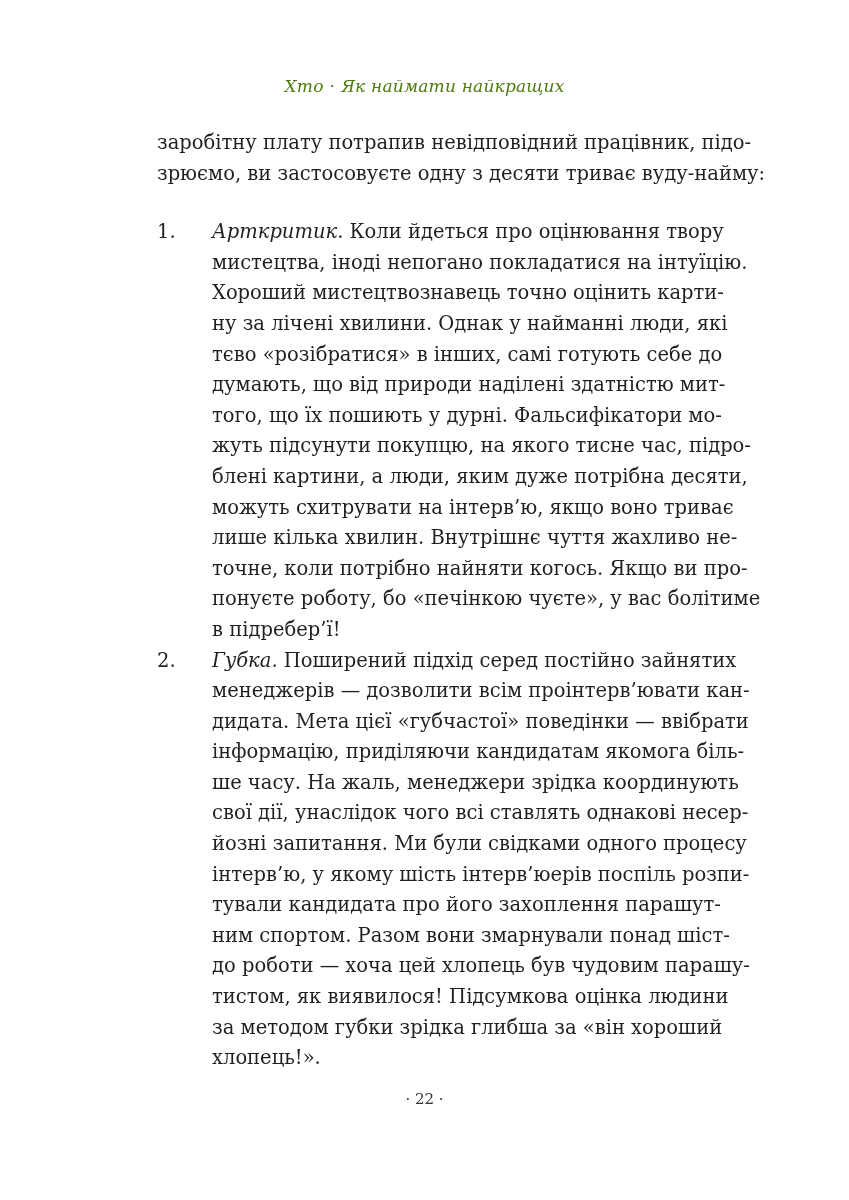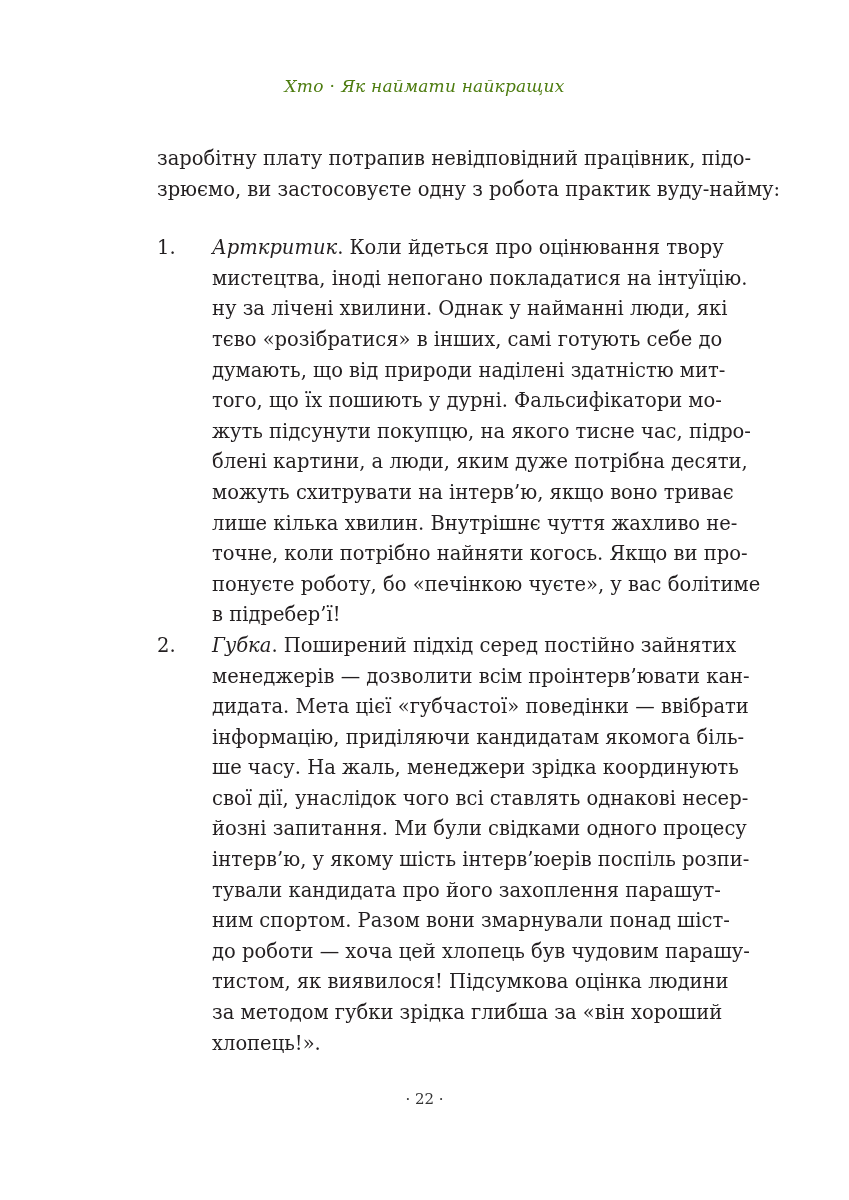--- a/index.html
+++ b/index.html
@@ -1,48 +1,49 @@
 <!DOCTYPE html>
 <html><head>
 <meta charset="utf-8">
 <style>
   html, body { margin: 0; padding: 0; background: #ffffff; }
   body { width: 849px; height: 1200px; position: relative; overflow: hidden;
          font-family: "DejaVu Serif", "Liberation Serif", serif; color: #231f20; }
   .header { position: absolute; top: 76px; left: 0; width: 849px; text-align: center;
             font-style: italic; font-size: 17px; color: #4d7c0f; letter-spacing: 0.2px; }
   .header .sep { font-style: normal; margin: 0 6px; }
-  .body-text { position: absolute; left: 157px; width: 555px; top: 144px;
+  .body-text { position: absolute; left: 157px; width: 555px; top: 128px;
                font-size: 19.5px; line-height: 30.6px; }
   .line { white-space: nowrap; display: block; text-align: justify; text-align-last: justify; }
   .line.last { text-align-last: left; }
   .intro { margin-bottom: 28px; }
   .item { position: relative; padding-left: 55px; }
   .num { position: absolute; left: 0; top: 0; }
   em { font-style: italic; }
   .footer { position: absolute; top: 1090px; left: 0; width: 849px; text-align: center;
             font-size: 15px; color: #333; }
 </style>
 </head>
 <body>
 
 <div class="header">
   <span>Хто</span><span class="sep">·</span><span>Як наймати найкращих</span>
 </div>
 
 <div class="body-text">
   <div class="intro">
     <span class="line">заробітну плату потрапив невідповідний працівник, підо-</span>
-    <span class="line last">зрюємо, ви застосовуєте одну з робота практик вуду-найму:</span>
+    <span class="line last">зрюємо, ви застосовуєте одну з десяти триває вуду-найму:</span>
   </div>
 
   <div class="item">
     <span class="num">1.</span>
     <span class="line"><em>Арткритик</em><span>. Коли йдеться про оцінювання твору</span></span>
     <span class="line">мистецтва, іноді непогано покладатися на інтуїцію.</span>
+    <span class="line">Хороший мистецтвознавець точно оцінить карти-</span>
     <span class="line">ну за лічені хвилини. Однак у найманні люди, які</span>
     <span class="line">тєво «розібратися» в інших, самі готують себе до</span>
     <span class="line">думають, що від природи наділені здатністю мит-</span>
     <span class="line">того, що їх пошиють у дурні. Фальсифікатори мо-</span>
     <span class="line">жуть підсунути покупцю, на якого тисне час, підро-</span>
     <span class="line">блені картини, а люди, яким дуже потрібна десяти,</span>
     <span class="line">можуть схитрувати на інтерв’ю, якщо воно триває</span>
     <span class="line">лише кілька хвилин. Внутрішнє чуття жахливо не-</span>
     <span class="line">точне, коли потрібно найняти когось. Якщо ви про-</span>
     <span class="line">понуєте роботу, бо «печінкою чуєте», у вас болітиме</span>

